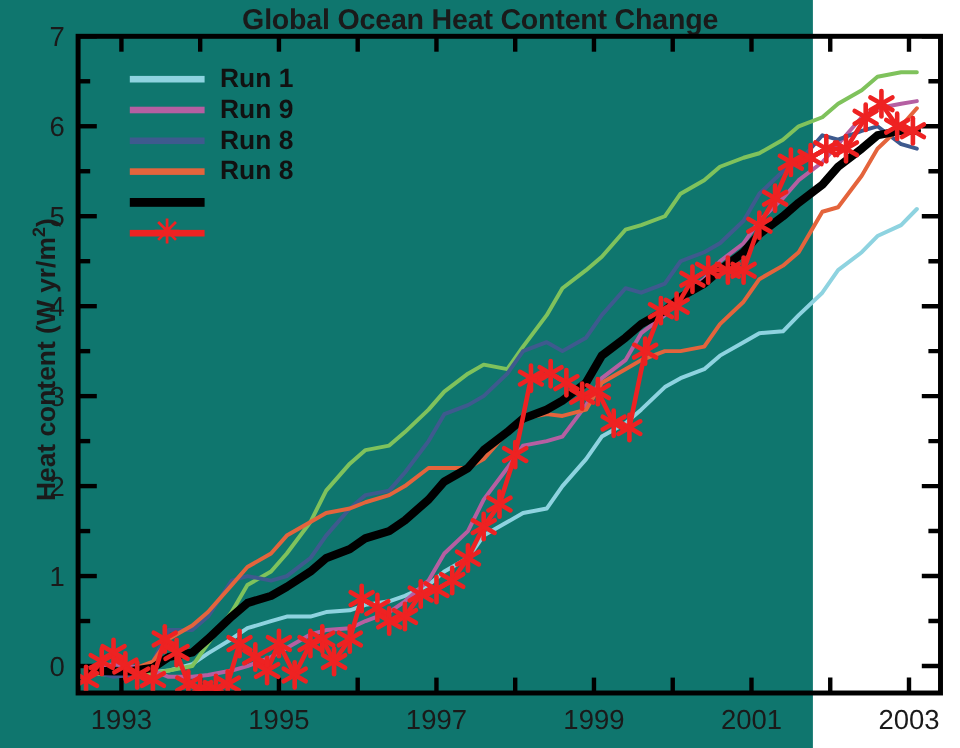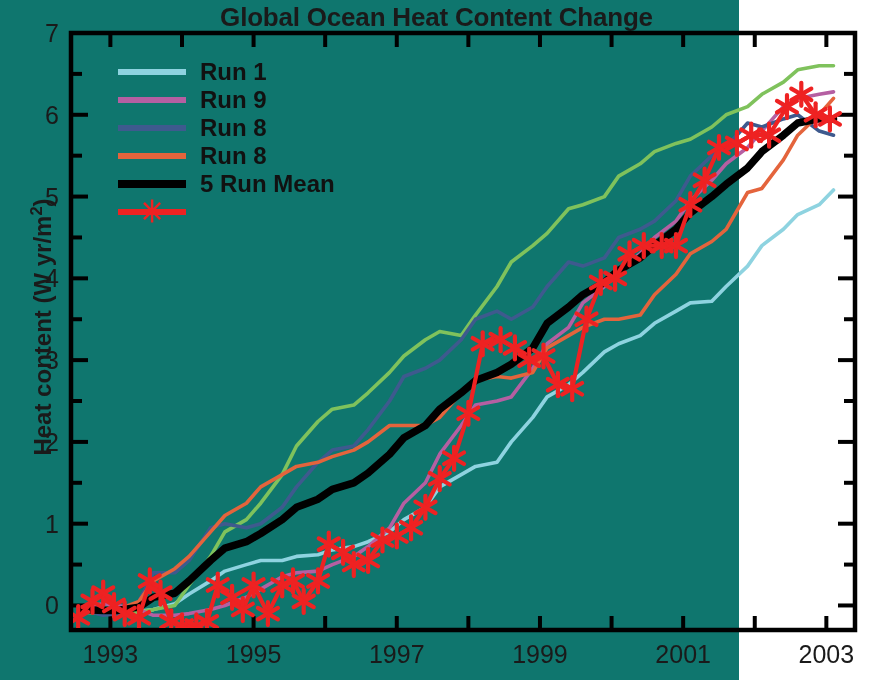--- a/index.html
+++ b/index.html
@@ -421,21 +421,20 @@
       <div class="legend-row">
         <span class="legend-swatch" style="background: rgb(62, 90, 142);"></span>
         <span class="legend-label">Run 8</span>
       </div>
       <div class="legend-row">
         <span class="legend-swatch" style="background: rgb(228, 100, 60);"></span>
         <span class="legend-label">Run 8</span>
       </div>
       <div class="legend-row">
         <span class="legend-swatch thick" style="background: rgb(0, 0, 0);"></span>
-        <span class="legend-label">5 Run Mean</span>
       </div>
       <div class="legend-row">
         <span class="legend-swatch" style="background: rgb(238, 34, 34);">
           <span class="star">✳</span>
         </span>
       </div>
     </div>
 
 </div>
 

